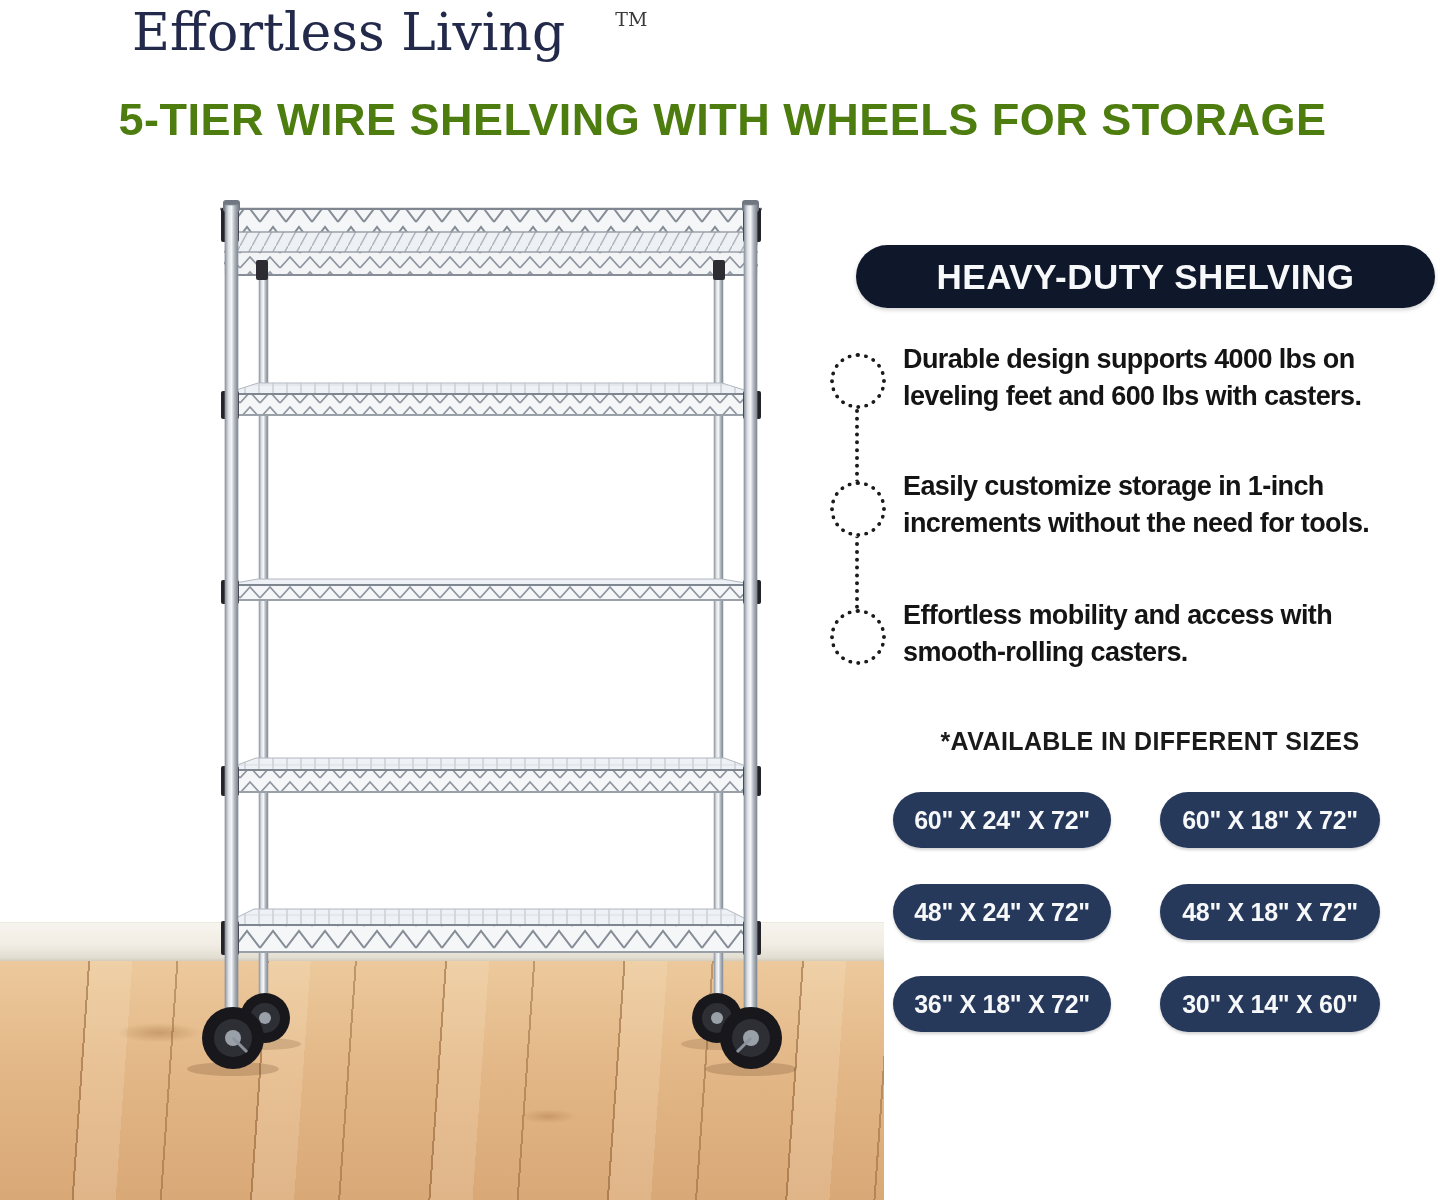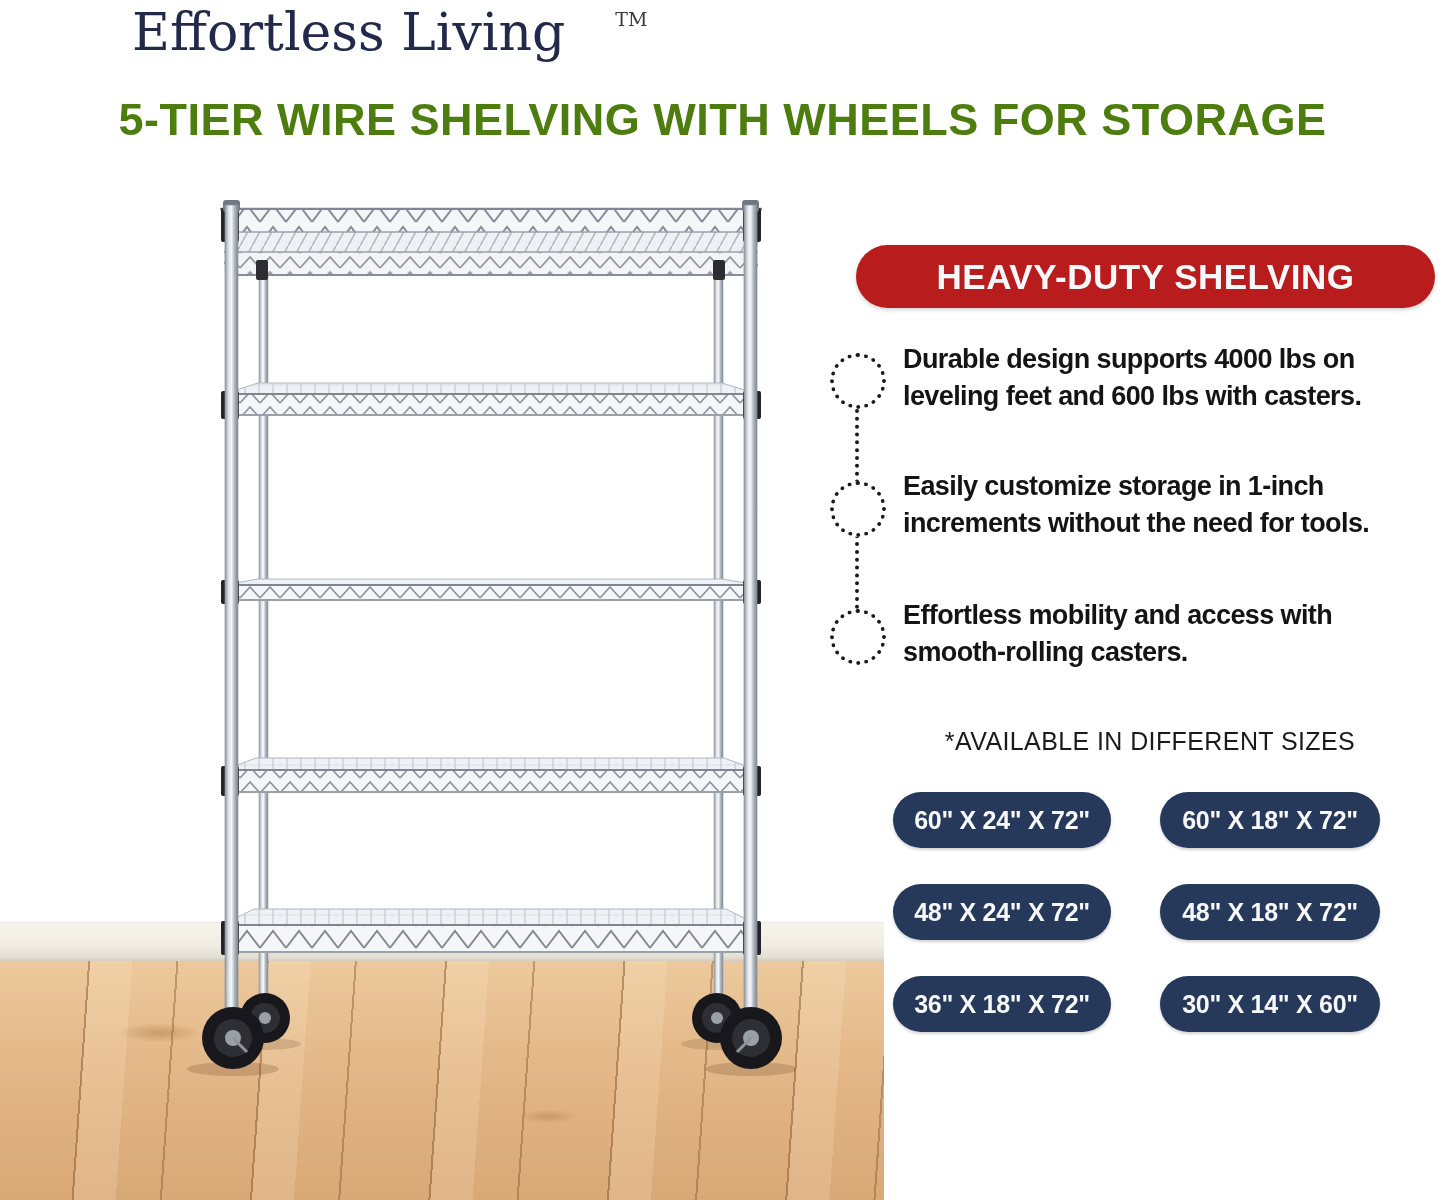--- a/index.html
+++ b/index.html
@@ -41,41 +41,41 @@
         rgba(255,240,215,0.18) 90px, rgba(255,240,215,0.18) 132px,
         rgba(124,78,36,0) 132px, rgba(124,78,36,0) 176px,
         rgba(124,78,36,0.40) 176px, rgba(124,78,36,0.40) 178px),
       linear-gradient(180deg,#ecc99c 0%,#e3b787 45%,#d9a877 100%);
   }
   .shelf-svg{left:0;top:0;width:884px;height:1020px;}
 
   
   .badge{
     left:856px;top:245px;width:579px;height:63px;border-radius:32px;
-    background:#b91c1c;box-shadow:0 2px 4px rgba(0,0,0,.18);
+    background:#0f172a;box-shadow:0 2px 4px rgba(0,0,0,.18);
     display:flex;align-items:center;justify-content:center;
   }
   .badge span{color:#f7f8fa;font-size:35px;font-weight:bold;letter-spacing:0.5px;}
 
   .connector{left:855px;top:409px;height:200px;width:0;border-left:4px dotted #1b1b1b;}
   .bullet-circle{
     width:56px;height:56px;box-sizing:border-box;border:4px dotted #1b1b1b;
     border-radius:50%;background:#ffffff;
   }
   .c1{left:830px;top:353px;} .c2{left:830px;top:481px;} .c3{left:830px;top:609px;}
 
   .feature{
     left:903px;width:545px;white-space:pre;
     font-size:27px;font-weight:bold;line-height:37px;letter-spacing:-0.6px;color:#141414;
   }
   .f1{top:341px;} .f2{top:468px;} .f3{top:597px;}
 
   .sizes-title{
     left:880px;top:727px;width:540px;text-align:center;
-    font-size:25px;font-weight:normal;letter-spacing:0.4px;color:#1a1a1a;
+    font-size:25px;font-weight:bold;letter-spacing:0.4px;color:#1a1a1a;
   }
   .sizes-grid{
     left:893px;top:792px;width:487px;
     display:grid;grid-template-columns:218px 220px;gap:36px 49px;
   }
   .size-pill{
     height:56px;border-radius:28px;background:#27395b;
     box-shadow:0 2px 3px rgba(0,0,0,.18);
     display:flex;align-items:center;justify-content:center;
     color:#f7f8fa;font-size:25px;font-weight:bold;letter-spacing:-0.3px;white-space:nowrap;

